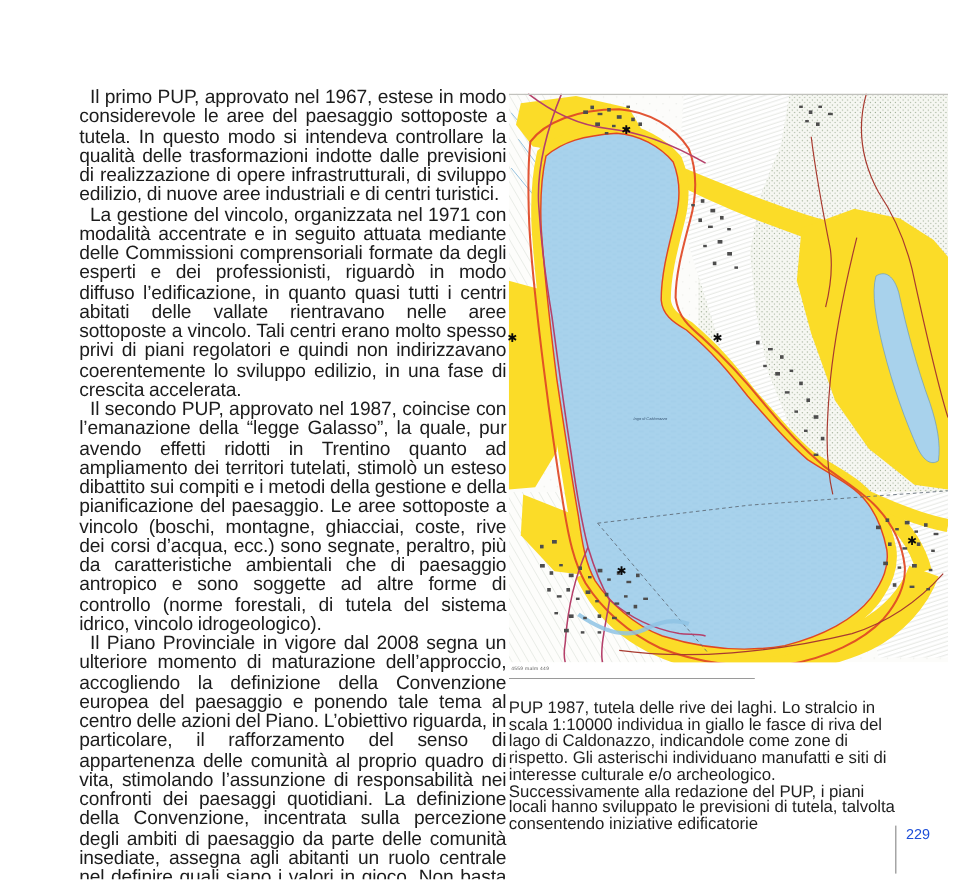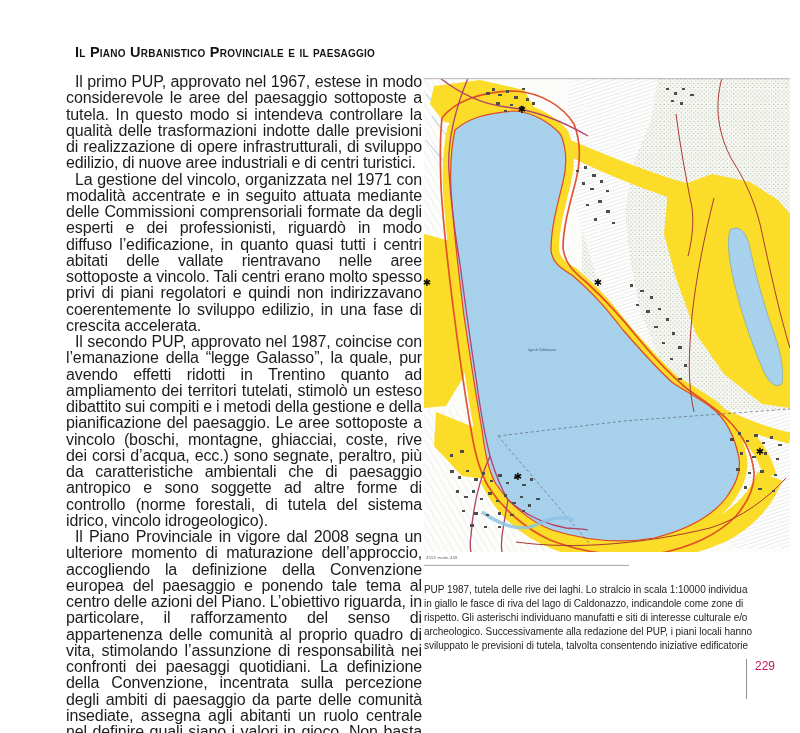--- a/index.html
+++ b/index.html
@@ -30,27 +30,27 @@
   .lake-label{
     position:absolute; left:104px; top:270px; font-size:6px; font-style:italic;
     color:#3c5a78; transform:scale(.55); transform-origin:left top; white-space:nowrap;
   }
   .margin-note{
     position:absolute; left:2px; top:478px; font-size:6px; color:#5a5a5a;
     transform:scale(.68); transform-origin:left top; white-space:nowrap; letter-spacing:.4px;
   }
   .map-figure figcaption{
     margin:17px 0 0 0; width:330px;
-    font-size:10px; line-height:13.9px; letter-spacing:-.05px; color:#1f1f1f;
+    font-size:14px; line-height:13.9px; letter-spacing:-.05px; color:#1f1f1f;
   }
   
   .page-number{
-    position:absolute; left:746px; top:659px; height:40px;
+    position:absolute; left:746px; top:688px; height:40px;
     border-left:1px solid #8f8f8f; padding-left:8px;
-    font-size:12px; color:#be185d; line-height:15px;
+    font-size:12px; color:#1d4ed8; line-height:15px;
   }
   
   .pat-bg{fill:#f6f7f2;}
   .dot{fill:var(--forest-dot,#9cab92);}
   .zone{fill:var(--protection-zone,#fbdc28);}
   .zoneband{fill:none; stroke:var(--protection-zone,#fbdc28);}
   .water{fill:var(--water,#a8d2ec);}
   .shore{fill:none; stroke:var(--boundary-line,#e04724); stroke-width:1.2;}
   .ring{fill:none; stroke:var(--boundary-line,#e04724); stroke-width:1.7; opacity:.92;}
   .roadm{fill:none; stroke:var(--road,#b5406a); stroke-width:1.3;}
@@ -59,21 +59,20 @@
   .dashline{fill:none; stroke:#5a6672; stroke-width:.7; stroke-dasharray:3 2.5;}
   .stream{stroke:#8fbede; stroke-width:.8; fill:none;}
   .river{stroke:#8ec3e4; stroke-width:3.5; fill:none; opacity:.85;}
   .rl-edge{fill:none; stroke:#6b9cc0; stroke-width:.6;}
 </style>
 </head>
 <body>
 
 <div class="page">
 
-  <h1 class="article-title">Il Piano Urbanistico Provinciale e il paesaggio</h1>
 
   <div class="body-col">
     <p>Il primo PUP, approvato nel 1967, estese in modo considerevole le aree del paesaggio sottoposte a tutela. In questo modo si intendeva controllare la qualità delle trasformazioni indotte dalle previsioni di realizzazione di opere infrastrutturali, di sviluppo edilizio, di nuove aree industriali e di centri turistici.</p>
     <p>La gestione del vincolo, organizzata nel 1971 con modalità accentrate e in seguito attuata mediante delle Commissioni comprensoriali formate da degli esperti e dei professionisti, riguardò in modo diffuso l’edificazione, in quanto quasi tutti i centri abitati delle vallate rientravano nelle aree sottoposte a vincolo. Tali centri erano molto spesso privi di piani regolatori e quindi non indirizzavano coerentemente lo sviluppo edilizio, in una fase di crescita accelerata.</p>
     <p>Il secondo PUP, approvato nel 1987, coincise con l’emanazione della “legge Galasso”, la quale, pur avendo effetti ridotti in Trentino quanto ad ampliamento dei territori tutelati, stimolò un esteso dibattito sui compiti e i metodi della gestione e della pianificazione del paesaggio. Le aree sottoposte a vincolo (boschi, montagne, ghiacciai, coste, rive dei corsi d’acqua, ecc.) sono segnate, peraltro, più da caratteristiche ambientali che di paesaggio antropico e sono soggette ad altre forme di controllo (norme forestali, di tutela del sistema idrico, vincolo idrogeologico).</p>
     <p>Il Piano Provinciale in vigore dal 2008 segna un ulteriore momento di maturazione dell’approccio, accogliendo la definizione della Convenzione europea del paesaggio e ponendo tale tema al centro delle azioni del Piano. L’obiettivo riguarda, in particolare, il rafforzamento del senso di appartenenza delle comunità al proprio quadro di vita, stimolando l’assunzione di responsabilità nei confronti dei paesaggi quotidiani. La definizione della Convenzione, incentrata sulla percezione degli ambiti di paesaggio da parte delle comunità insediate, assegna agli abitanti un ruolo centrale nel definire quali siano i valori in gioco. Non basta quindi una ricognizione tecnica per definire gli obiettivi di qualità paesaggistica; bisogna promuovere una nuova cultura del paesaggio – coinvolgendo la popolazione e tutti coloro che intervengono a modificarlo –, da intendere come un’opera collettiva e non come l’esito di dinamiche naturali o dell’intervento di un artista o di un tecnico.</p>
   </div>
 
   <figure class="map-figure">
     <div class="map-canvas">

